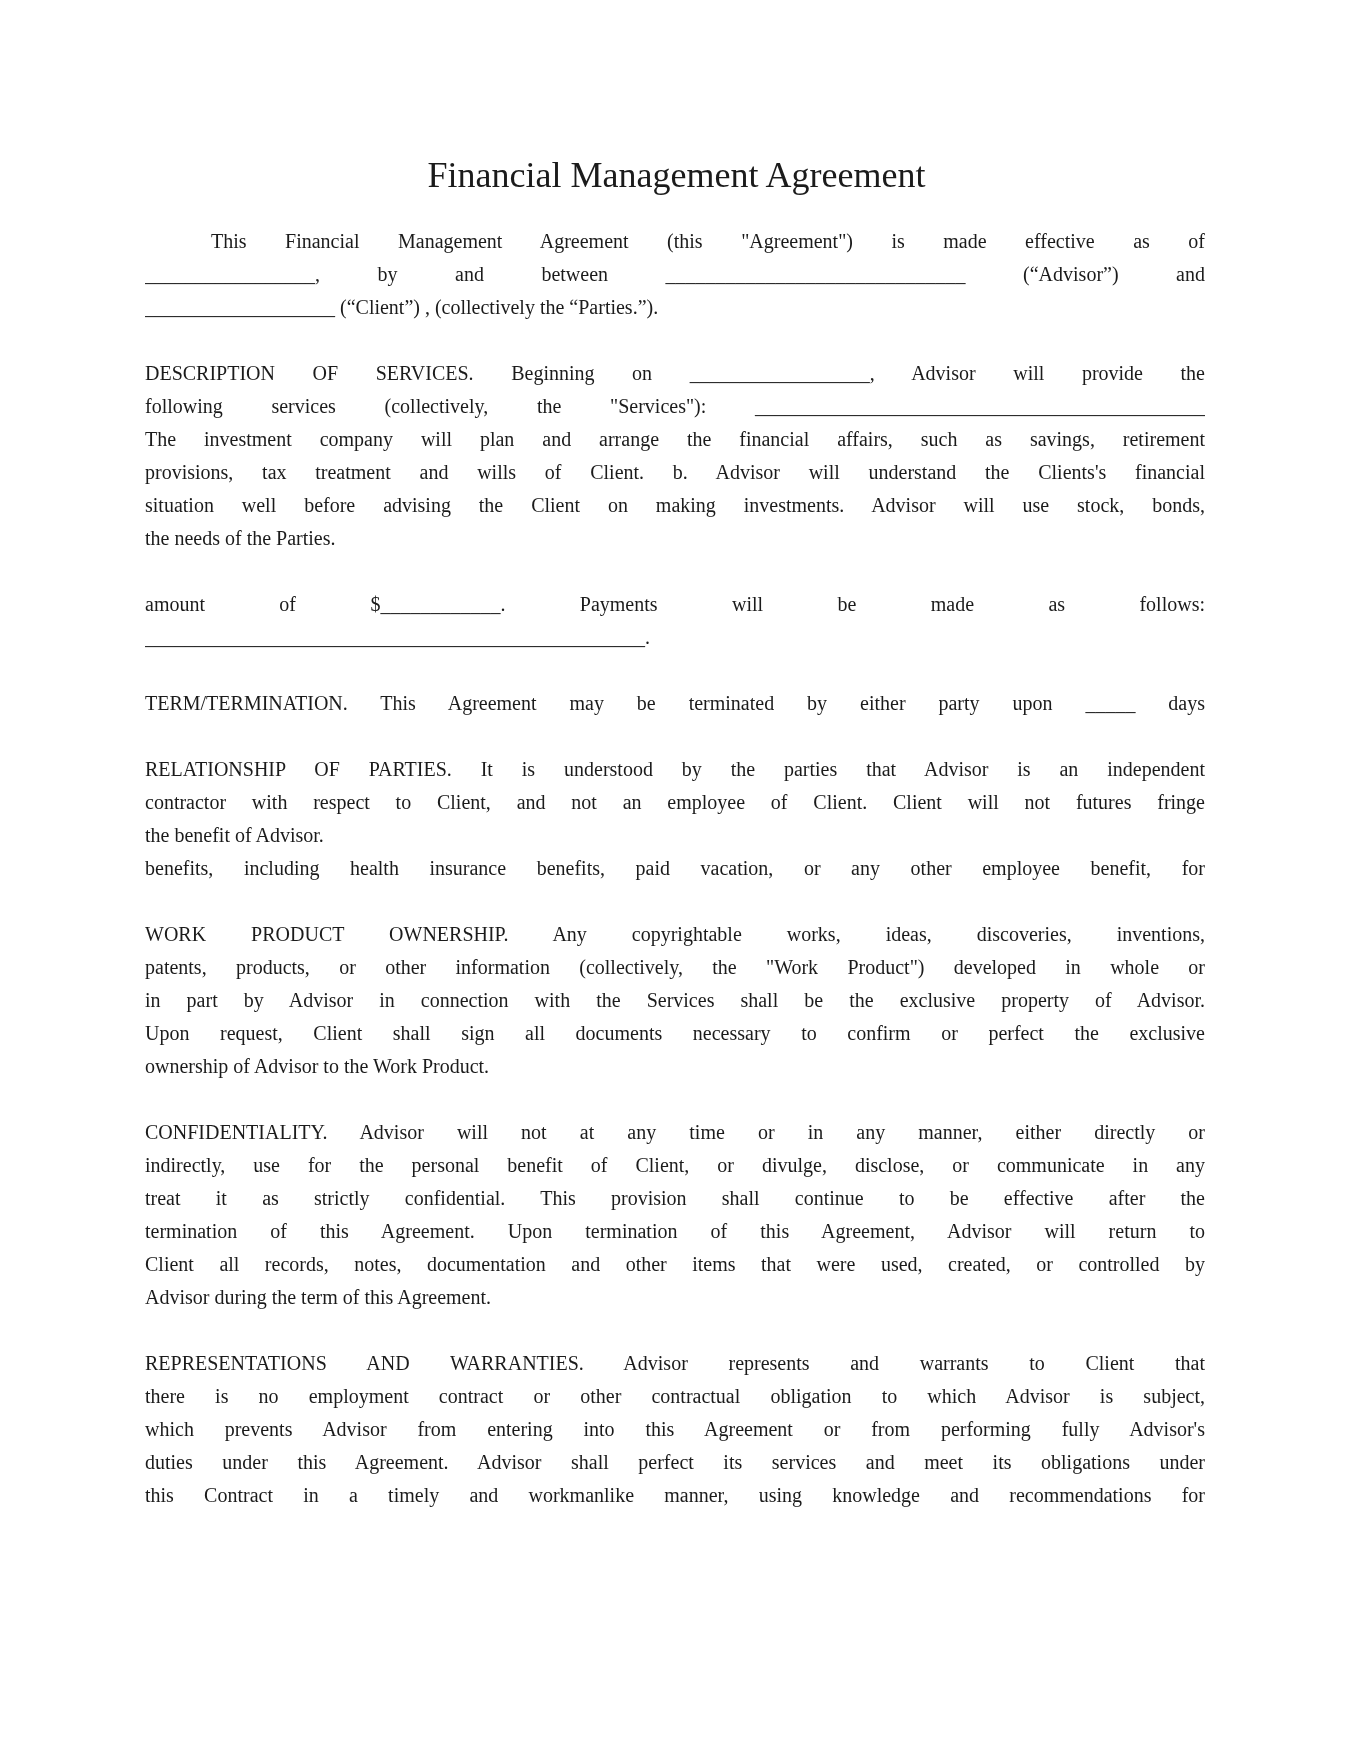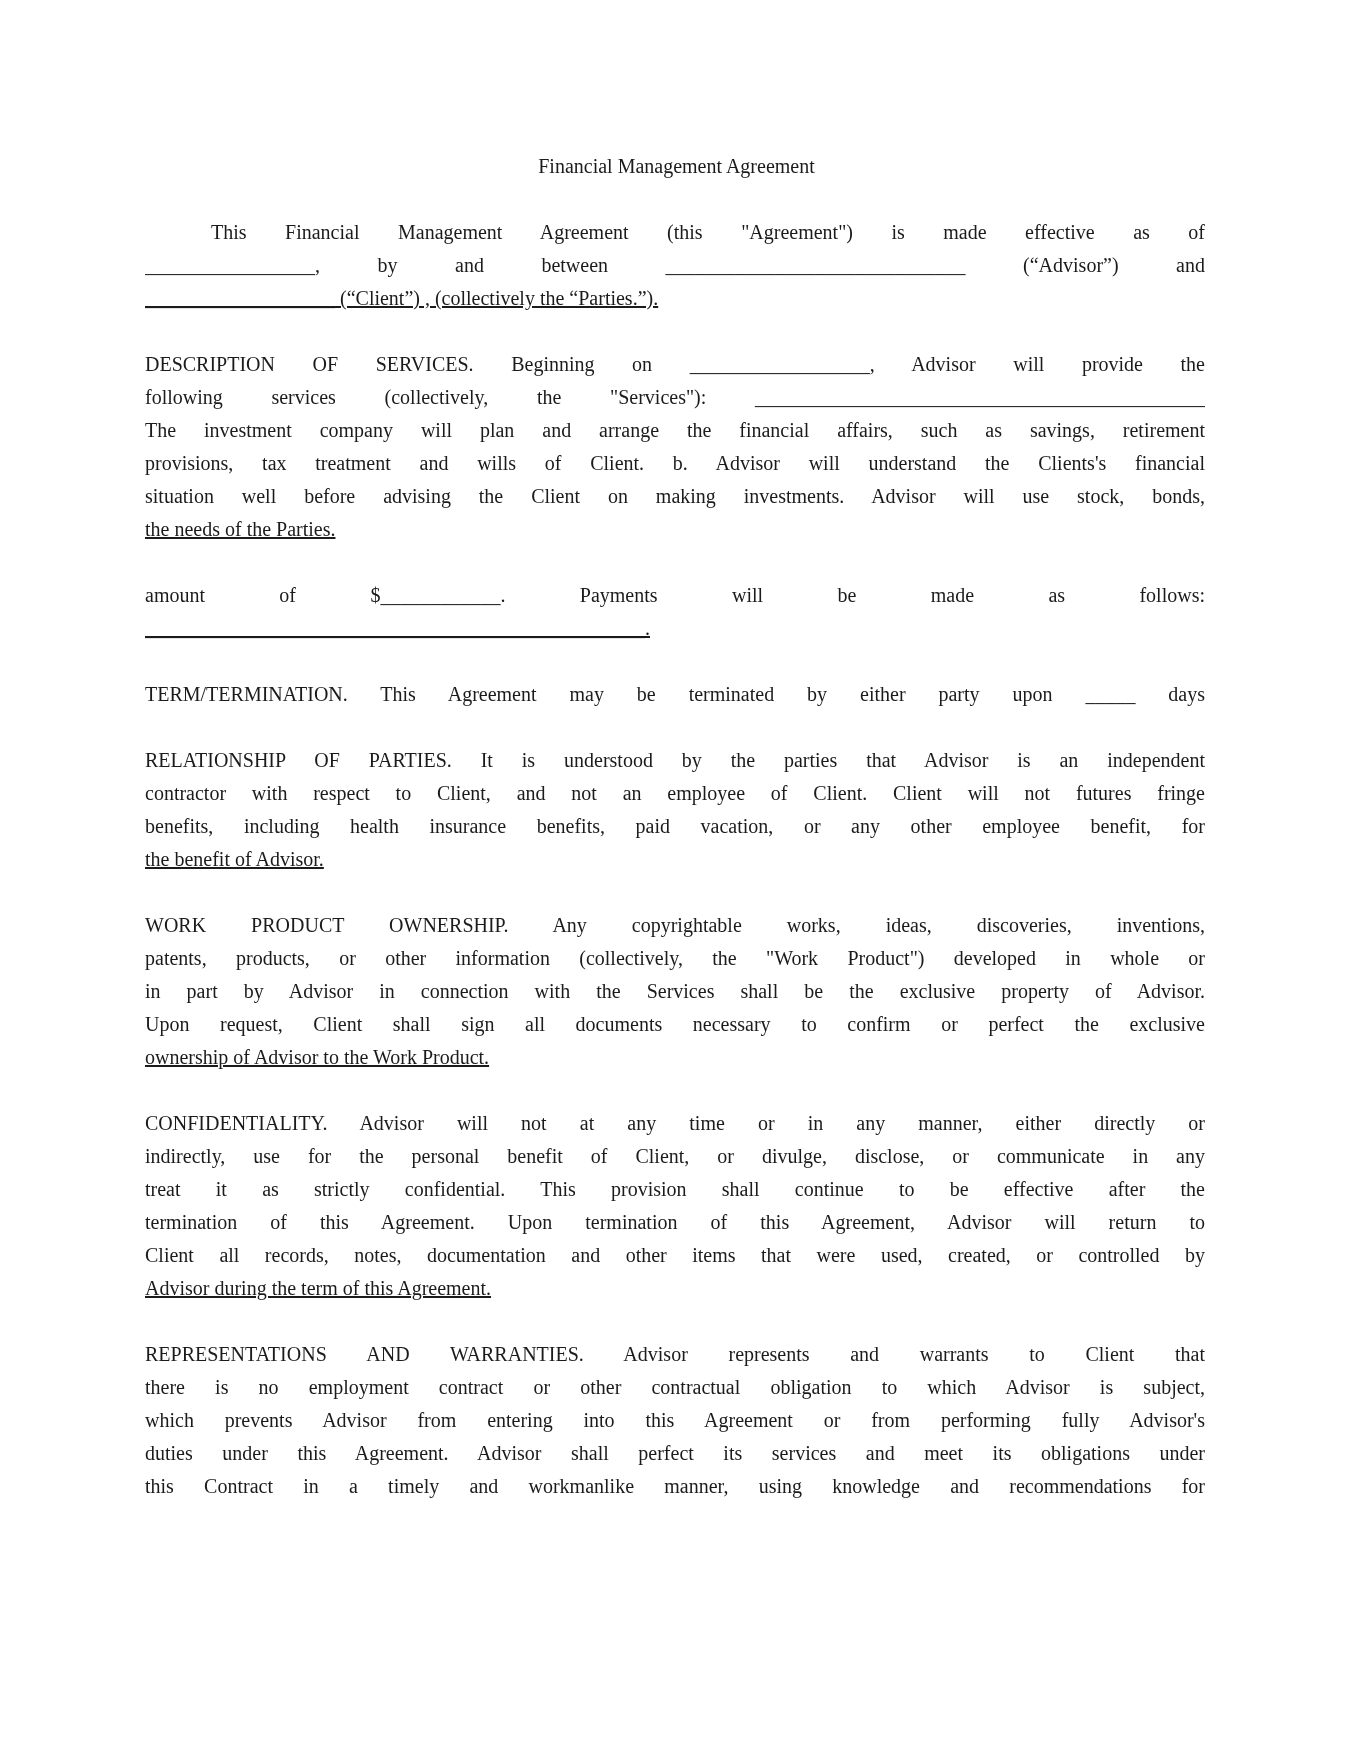--- a/index.html
+++ b/index.html
@@ -12,43 +12,42 @@
     width: 1360px;
     height: 1760px;
     box-sizing: border-box;
     background: #ffffff;
     color: #1b1b1b;
     font-family: "Liberation Serif", "DejaVu Serif", serif;
     padding: 150px 152px 0 145px;
     overflow: hidden;
   }
   .title {
-    font-size: 20px;
+    font-size: 36px;
     font-weight: normal;
     line-height: 33px;
     text-align: center;
-    margin: 0 0 33px 0;
+    margin: 9px 0 33px 0;
   }
   .para {
     font-size: 20px;
     margin: 0 3px 33px 0;
   }
   .line {
     display: block;
     height: 33px;
     line-height: 33px;
     text-align: justify;
     text-align-last: justify;
     text-justify: inter-word;
     white-space: normal;
     overflow: hidden;
   }
   .line.end {
     text-align-last: left;
-    text-decoration: underline;
   }
   .line.indent {
     text-indent: 66px;
   }
 </style>
 </head>
 <body>
 
 <div class="page">
 
@@ -74,22 +73,22 @@
     <div class="line end">__________________________________________________.</div>
   </div>
 
   <div class="para">
     <div class="line">TERM/TERMINATION. This Agreement may be terminated by either party upon _____ days</div>
   </div>
 
   <div class="para">
     <div class="line">RELATIONSHIP OF PARTIES. It is understood by the parties that Advisor is an independent</div>
     <div class="line">contractor with respect to Client, and not an employee of Client. Client will not futures fringe</div>
+    <div class="line end">the benefit of Advisor.</div>
     <div class="line">benefits, including health insurance benefits, paid vacation, or any other employee benefit, for</div>
-    <div class="line end">the benefit of Advisor.</div>
   </div>
 
   <div class="para">
     <div class="line">WORK PRODUCT OWNERSHIP. Any copyrightable works, ideas, discoveries, inventions,</div>
     <div class="line">patents, products, or other information (collectively, the "Work Product") developed in whole or</div>
     <div class="line">in part by Advisor in connection with the Services shall be the exclusive property of Advisor.</div>
     <div class="line">Upon request, Client shall sign all documents necessary to confirm or perfect the exclusive</div>
     <div class="line end">ownership of Advisor to the Work Product.</div>
   </div>
 

